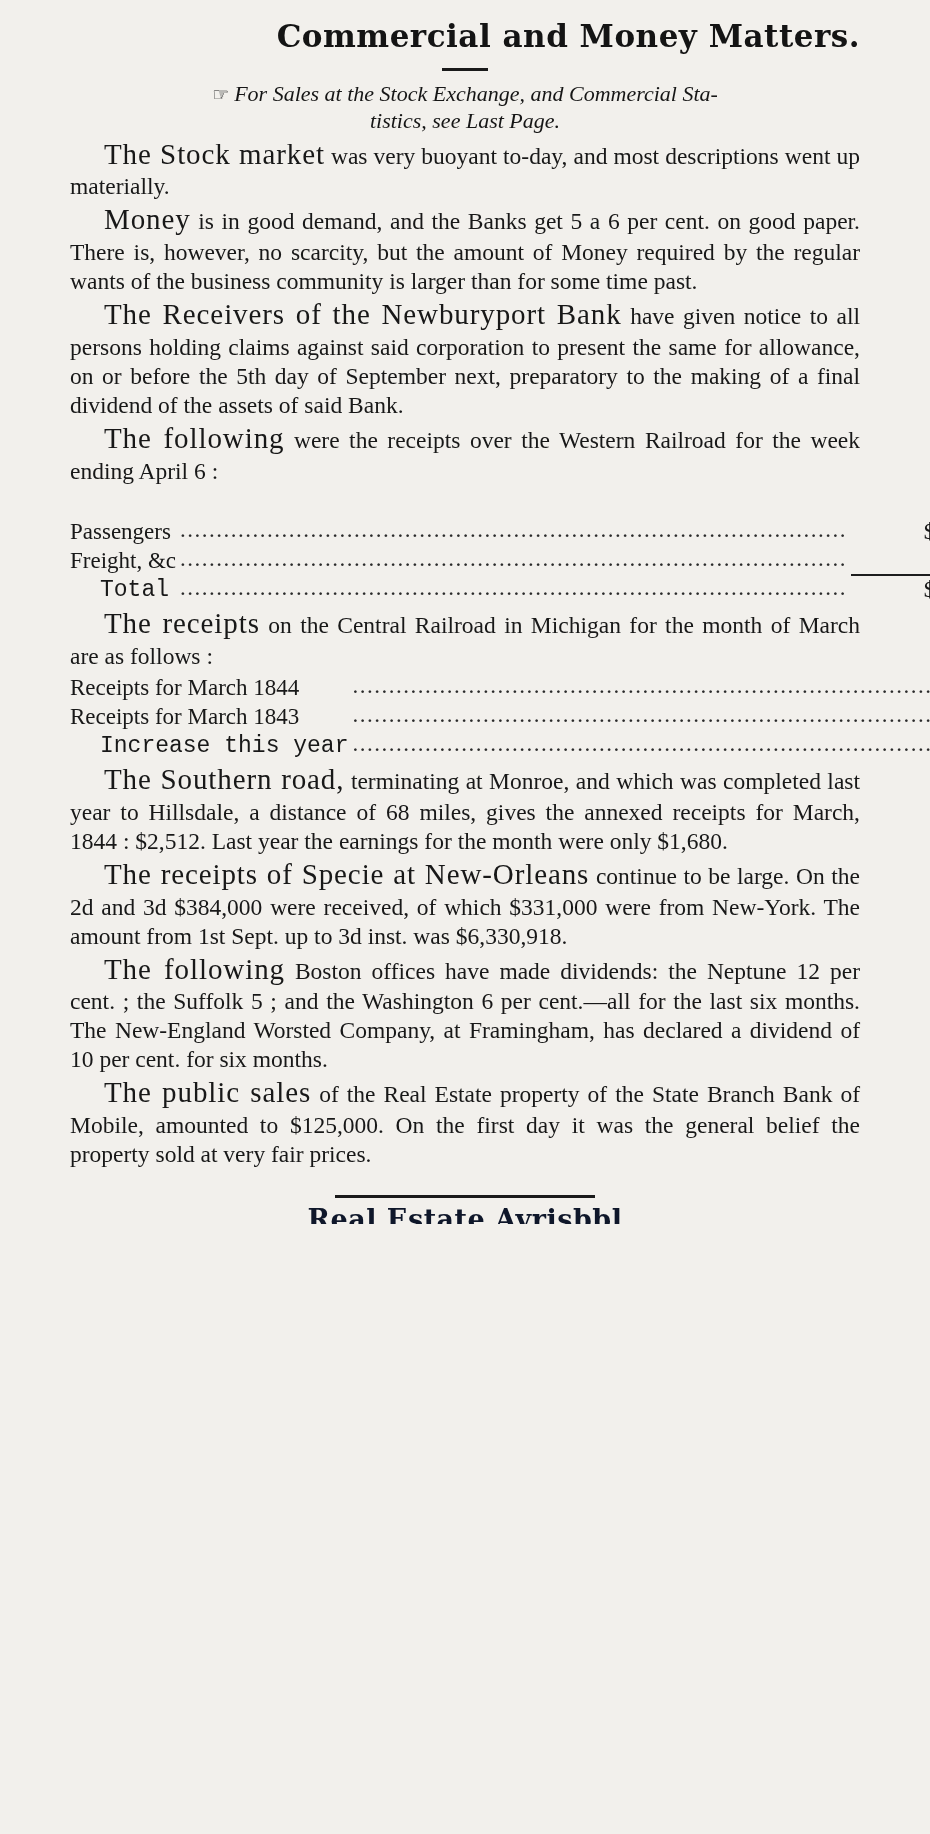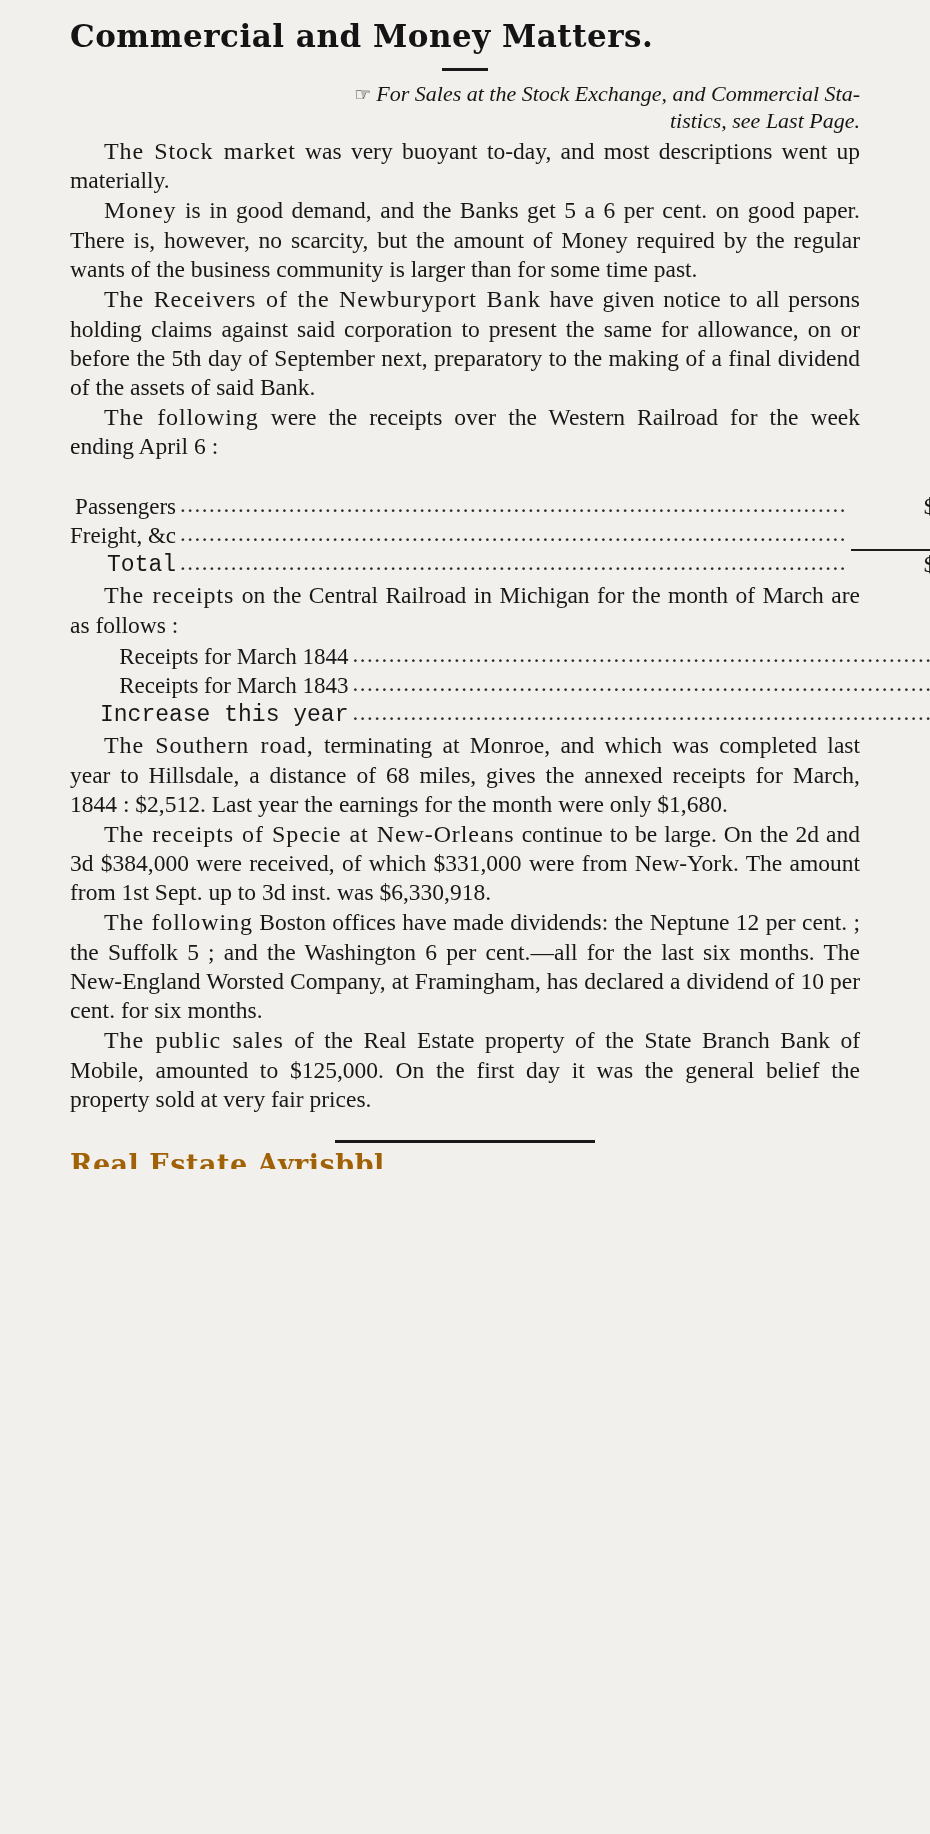--- a/index.html
+++ b/index.html
@@ -21,21 +21,21 @@
     padding: 0;
     box-sizing: border-box;
     overflow: hidden;
   }
   .col {
     width: 790px;
     margin: 0 auto;
     padding-top: 14px;
   }
   .headline {
-    text-align: left;
+    text-align: right;
     font-family: "DejaVu Serif", serif;
     font-weight: bold;
     font-size: 31px;
     letter-spacing: 0.5px;
     color: #141414;
     margin: 4px 0 0 0;
     white-space: nowrap;
   }
   .rule-short {
     width: 46px;
@@ -50,21 +50,21 @@
     display: inline-block;
     vertical-align: middle;
   }
   .note {
     font-family: "Liberation Serif", serif;
     font-style: italic;
     font-size: 22px;
     line-height: 1.22;
     color: #161616;
     margin: 0 0 2px 0;
-    text-align: right;
+    text-align: center;
   }
   .note .hand {
     font-style: normal;
     font-size: 19px;
     letter-spacing: -1px;
     margin-right: 6px;
   }
   .daterow {
     position: relative;
     height: 36px;
@@ -87,34 +87,34 @@
   p.para {
     margin: 0 0 1px 0;
     font-size: 23.5px;
     line-height: 1.235;
     text-align: justify;
     text-justify: inter-word;
     color: #181818;
     font-family: "Liberation Serif", serif;
   }
   p.para .lead {
-    font-size: 24px;
+    font-size: 29px;
     letter-spacing: 0.9px;
     margin-left: 34px;
   }
   .tbl {
     width: 100%;
     border-collapse: collapse;
     font-size: 23px;
     font-family: "Liberation Serif", serif;
     color: #181818;
     margin: 2px 0 2px 0;
   }
   .tbl td { padding: 1px 0; vertical-align: bottom; white-space: nowrap; }
-  .tbl td.lbl { text-align: right; }
+  .tbl td.lbl { text-align: left; }
   .tbl td.dots {
     width: 100%;
     overflow: hidden;
     letter-spacing: 1.5px;
     color: #2a2a2a;
     padding: 0 4px 3px 4px;
   }
   .tbl td.num {
     text-align: right;
     padding-left: 18px;
@@ -129,25 +129,25 @@
   .tbl tr.headrow td { padding-bottom: 2px; }
   .tbl td.ul { border-bottom: 2px solid #1d1d1d; }
   .tbl td.indent { padding-left: 30px; font-family: Liberation Mono, monospace; }
   .bottom-rule {
     width: 260px;
     height: 3px;
     background: #1a1a1a;
     margin: 26px auto 6px auto;
   }
   .bottom-teaser {
-    text-align: left;
+    text-align: center;
     font-family: "DejaVu Serif", serif;
     font-weight: bold;
     font-size: 27px;
-    color: #a16207;
+    color: #0f172a;
     letter-spacing: 0.5px;
     overflow: hidden;
     height: 20px;
   }
   .spacer { height: 6px; }
 </style>
 </head>
 <body>
 
 <div class="page">

